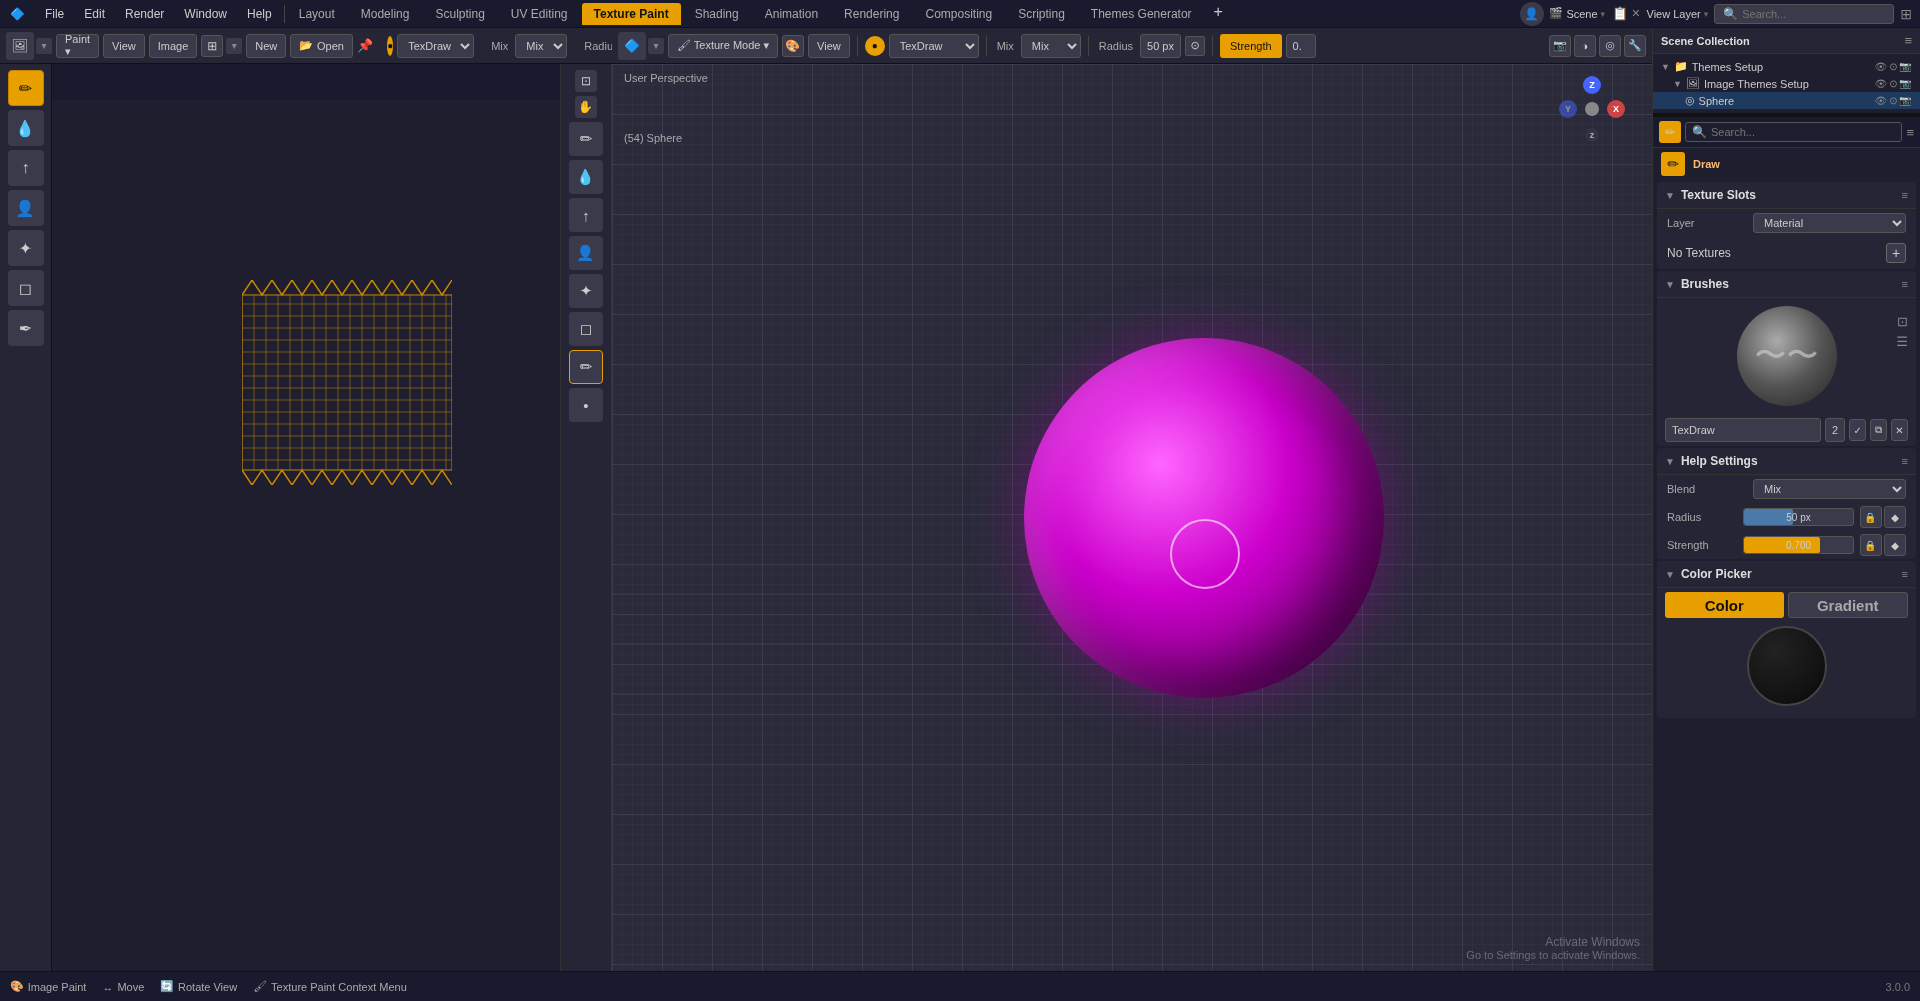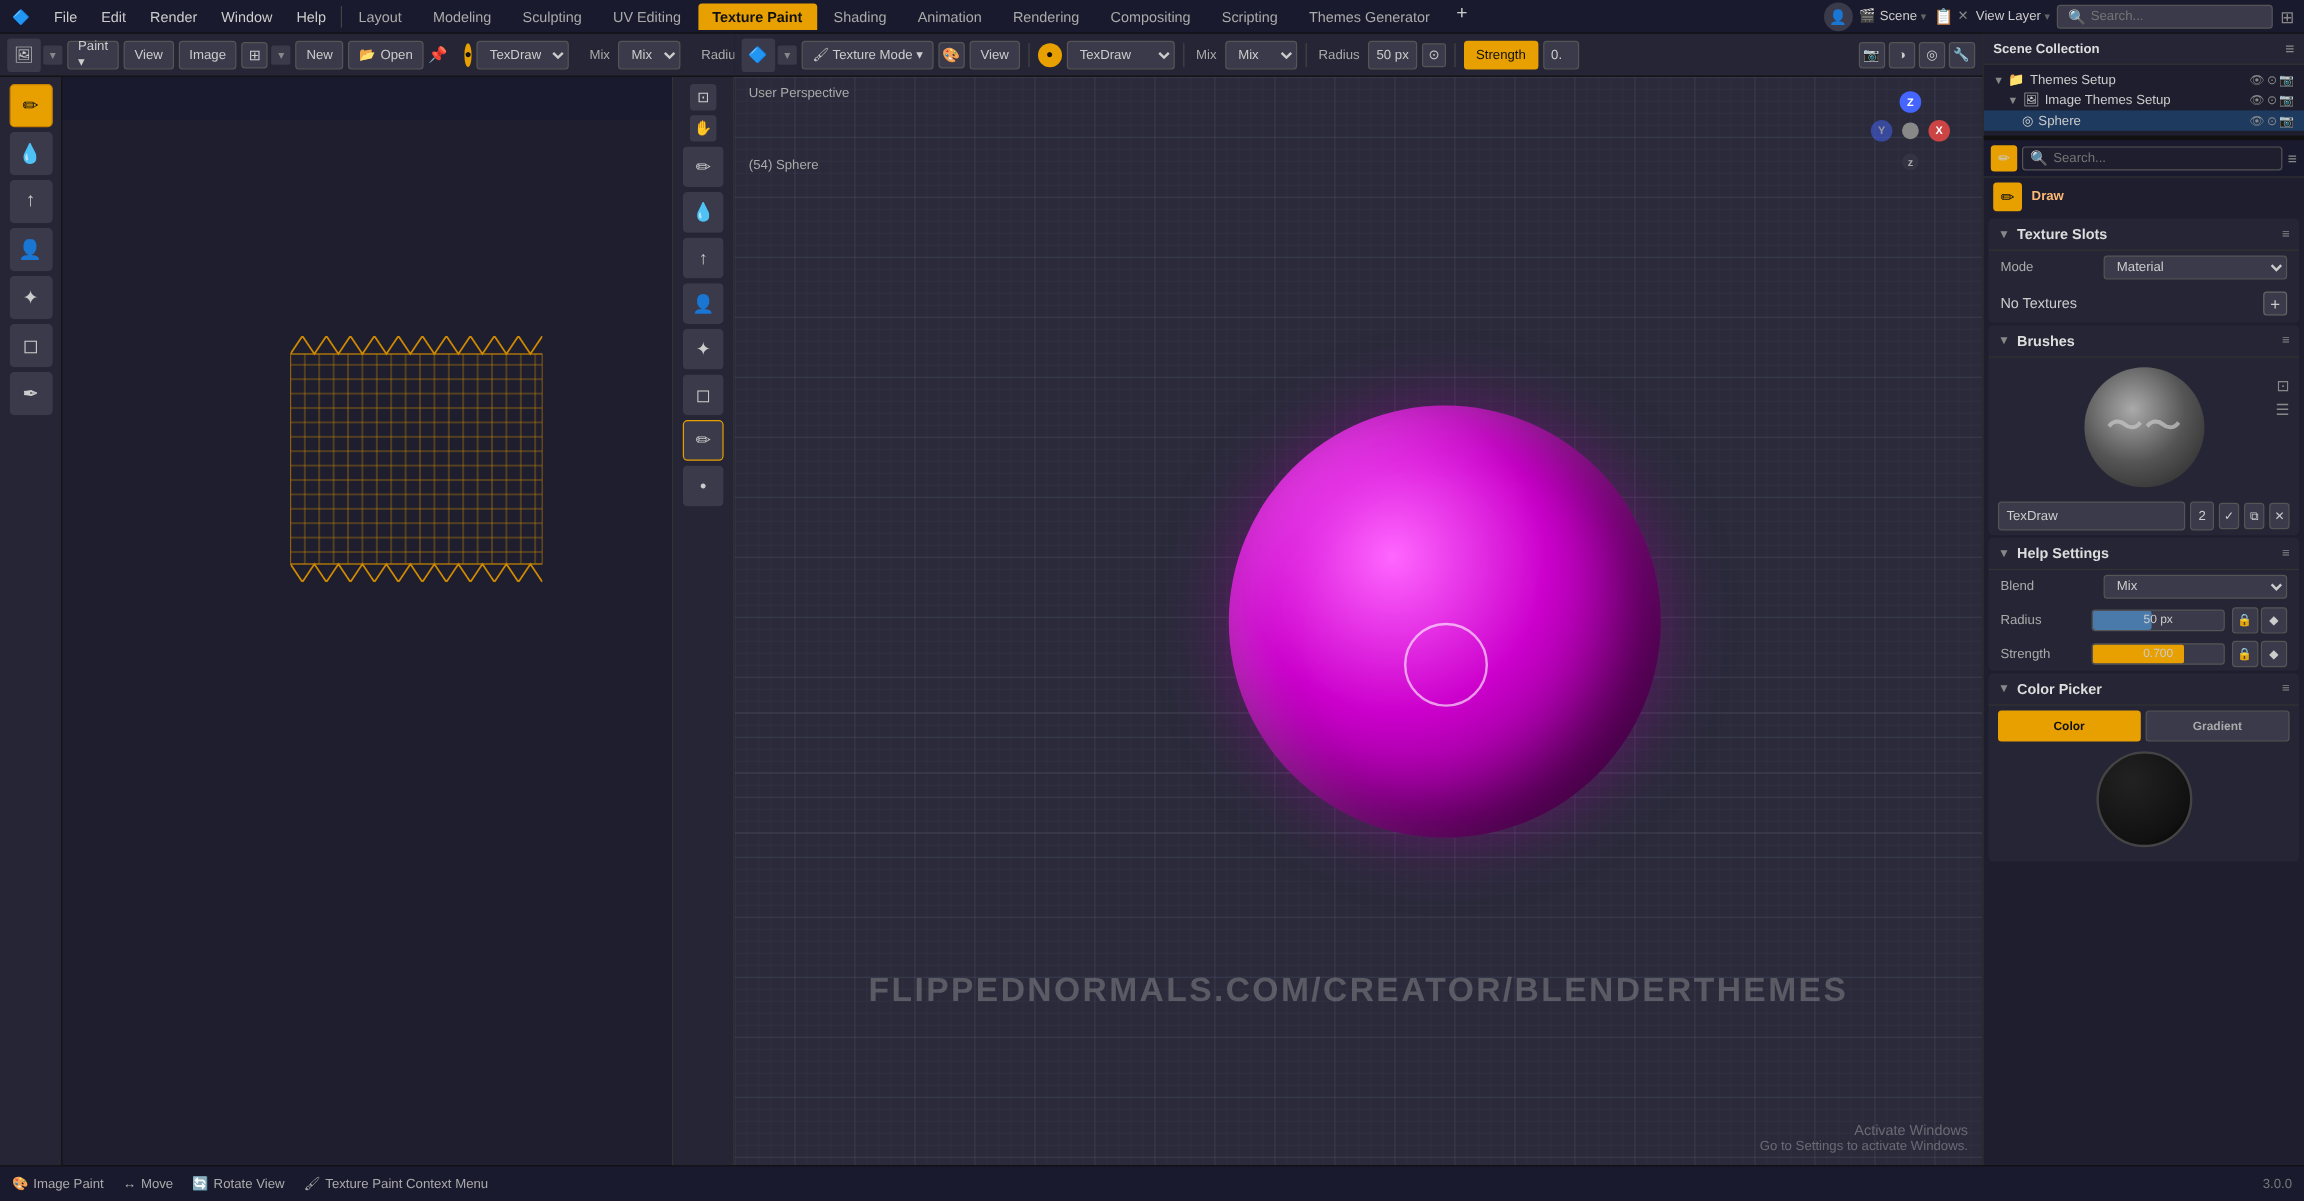--- a/index.html
+++ b/index.html
@@ -413,21 +413,21 @@
       display: flex;
       gap: 4px;
       margin-bottom: 6px;
     }
     .color-toggle-btn {
       flex: 1;
       height: 26px;
       border-radius: 3px;
       border: none;
       cursor: pointer;
-      font-size: 10px;
+      font-size: 15px;
       font-weight: bold;
     }
     .color-toggle-btn.active-yellow {
       background: #e8a000;
       color: #111;
     }
     .color-toggle-btn.inactive {
       background: #3a3a4a;
       color: #aaa;
       border: 1px solid #555;
@@ -801,21 +801,20 @@
       <div class="gizmo-dot gizmo-y">Y</div>
       <div class="gizmo-dot gizmo-center"></div>
       <div class="gizmo-dot gizmo-nz">z</div>
     </div>
   </div>
 
   <div class="sphere"></div>
 
   <div class="cursor-circle"></div>
 
-  <div class="viewport-overlay-text">FLIPPEDNORMALS.COM/CREATOR/BLENDERTHEMES</div>
 
 </div>
 
 <div class="right-panel">
 
   <div style="height:28px;background:#1a1a2e;display:flex;align-items:center;padding:0 6px;gap:4px;border-bottom:1px solid #333;">
 
     <div style="width:22px;height:22px;background:#3a3a4a;border-radius:3px;display:flex;align-items:center;justify-content:center;cursor:pointer;font-size:12px;">⊞</div>
     <div style="width:16px;height:16px;display:flex;align-items:center;justify-content:center;cursor:pointer;font-size:10px;color:#888;">▾</div>
     <div style="flex:1;"></div>
@@ -882,21 +881,21 @@
     <span style="font-size:11px;color:#fdba74;font-weight:bold;">Draw</span>
   </div>
 
   <div class="props-section">
     <div class="props-section-header">
       <span class="expand-arrow">▼</span>
       <span>Texture Slots</span>
       <span style="margin-left:auto;cursor:pointer;color:#888;font-size:11px;">≡</span>
     </div>
     <div class="props-row">
-      <span class="props-label">Mode</span>
+      <span class="props-label">Layer</span>
       <select class="props-select">
         <option>Material</option>
       </select>
     </div>
     <div class="no-textures-row">
       <span>No Textures</span>
       <div class="add-btn-sm">+</div>
     </div>
   </div>
 

